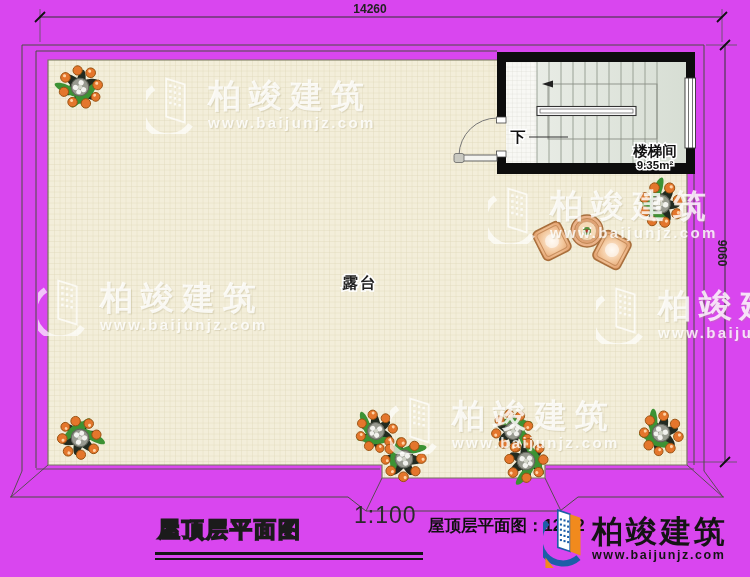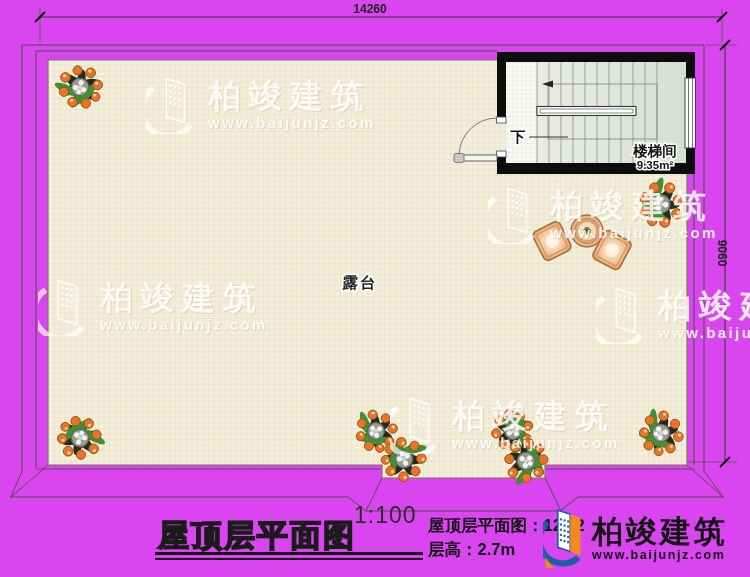--- a/index.html
+++ b/index.html
@@ -7,21 +7,21 @@
        font-family:"Liberation Sans", sans-serif;}
   #plan{position:absolute;left:0;top:0;}
   
   .wm{position:absolute;display:flex;align-items:center;gap:10px;pointer-events:none;}
   .wm-ic{width:52px;height:60px;opacity:.8;}
   .wm-cn{font-size:33px;font-weight:700;letter-spacing:8px;color:rgba(255,255,255,.82);
          text-shadow:1px 1px 1px rgba(170,160,120,.30);white-space:nowrap;line-height:36px;}
   .wm-en{font-size:15px;font-weight:700;letter-spacing:2.4px;color:rgba(255,255,255,.82);
          text-shadow:1px 1px 1px rgba(170,160,120,.30);white-space:nowrap;}
   
-  .plan-title{position:absolute;left:158px;top:515px;font-size:31px;font-weight:700;
+  .plan-title{position:absolute;left:158px;top:515px;font-size:22px;font-weight:700;
       letter-spacing:2px;color:#ffffff;-webkit-text-stroke:1.6px #1b1b1b;
       text-shadow:0 0 1px #1b1b1b;white-space:nowrap;}
   .plan-scale{position:absolute;left:354px;top:502px;font-size:23px;font-weight:500;
       color:#2b2b2b;letter-spacing:1px;}
   .u1{position:absolute;left:155px;top:552px;width:268px;height:3px;background:#151515;}
   .u2{position:absolute;left:155px;top:558px;width:268px;height:2px;background:#151515;}
   .info{position:absolute;left:428px;top:513px;font-size:16.5px;font-weight:700;
       color:#101010;line-height:24px;white-space:nowrap;}
   .logo{position:absolute;left:543px;top:506px;display:flex;align-items:center;gap:7px;background:transparent;}
   .logo-ic{width:42px;height:64px;}
@@ -274,21 +274,20 @@
   <div class="wm-en">www.baijunjz.com</div>
       </div>
 </div>
 
 <div class="plan-title">屋顶层平面图</div>
 <div class="plan-scale">1:100</div>
 <div class="u1"></div>
 <div class="u2"></div>
 <div class="info">
   <div><span>屋顶层平面图：</span><span>12.62</span></div>
-  <div><span>层高：</span><span>2.7m</span></div>
 </div>
 
 <div class="logo">
   <svg class="logo-ic" viewBox="0 0 40 62">
     <path d="M4,16 A21,21 0 1 0 34,50" fill="none" stroke="#1c5ea8" stroke-width="6"></path>
     <path d="M14,4 L26,8 V44 L14,40 Z" fill="#ffffff" stroke="#1c5ea8" stroke-width="1.6"></path>
     <g fill="#1c5ea8">
       <rect x="16" y="12" width="2" height="2"></rect>
           <rect x="19.5" y="13" width="2" height="2"></rect>
           <rect x="23" y="14" width="2" height="2"></rect>

